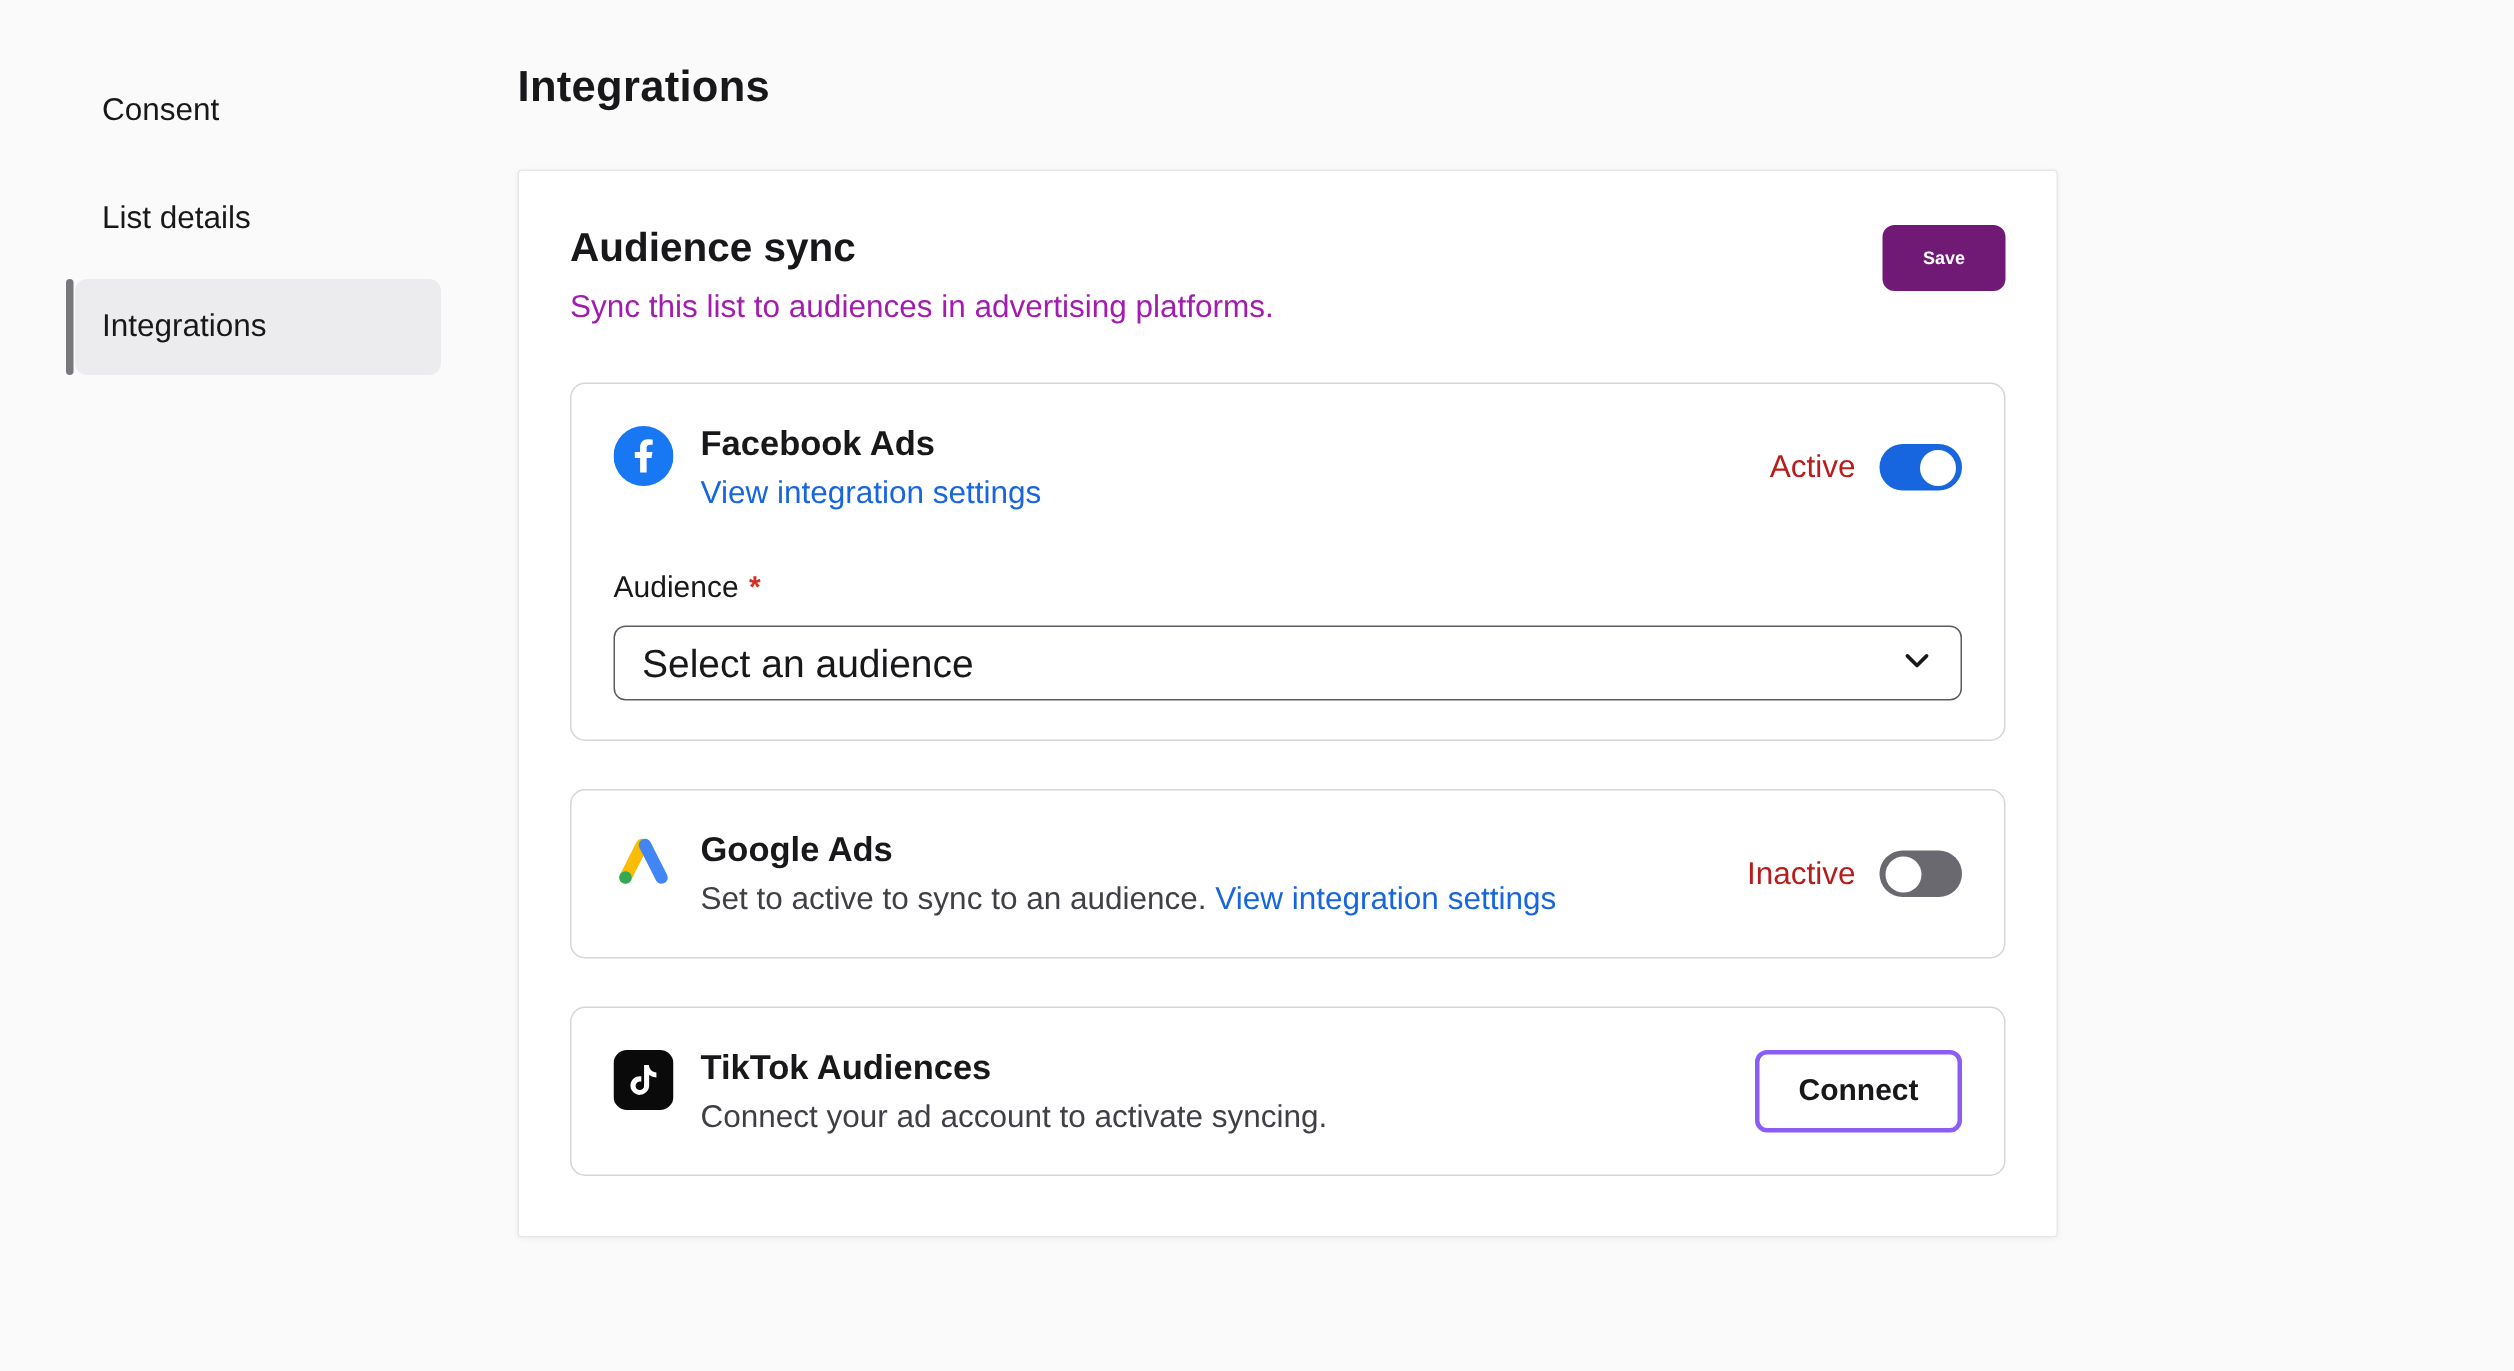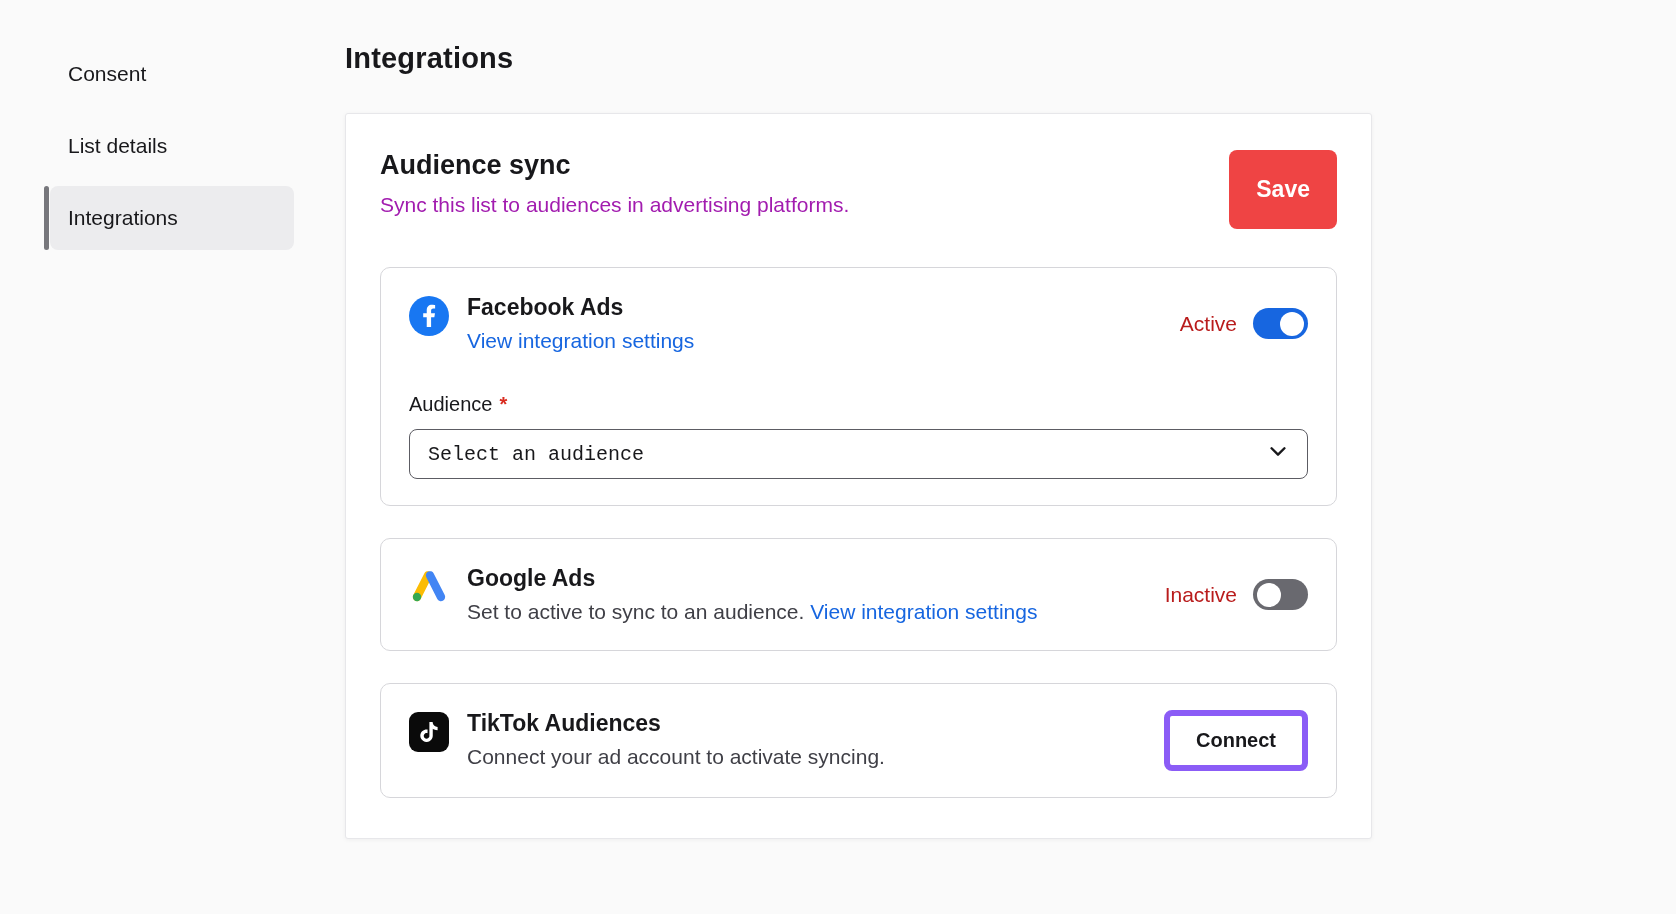--- a/index.html
+++ b/index.html
@@ -43,25 +43,25 @@
     background:#ffffff;
     border:1px solid #e7e7ea;
     border-radius:3px;
     box-shadow:0 1px 4px rgba(0,0,0,.05);
     padding:36px 34px 40px;
   }
   .card-header { display:flex; justify-content:space-between; align-items:flex-start; margin-bottom:38px; }
   .card-title { font-size:27px; font-weight:700; margin-bottom:12px; }
   .card-subtitle { font-size:21px; color:#a21caf; }
   .save-btn {
-    background:#ef4444; color:#ffffff;
-    font-size:23px; font-weight:600;
+    background:#701a75; color:#ffffff;
+    font-size:12px; font-weight:600;
     font-family:inherit;
     border:none; border-radius:8px;
-    padding:26px 27px;
+    padding:15px 27px;
     cursor:pointer;
   }
 
   .integration-box {
     border:1px solid #d6d6da;
     border-radius:10px;
     padding:26px 28px;
     margin-bottom:32px;
     background:#fff;
   }
@@ -89,29 +89,28 @@
 
   .field { margin-top:40px; }
   .field-label { font-size:20px; margin-bottom:13px; display:flex; gap:7px; align-items:baseline; }
   .required { color:#d92c20; font-weight:700; font-size:20px; }
   .select {
     border:1.5px solid #5c5c63;
     border-radius:8px;
     height:50px;
     display:flex; align-items:center; justify-content:space-between;
     padding:0 18px;
-    font-size:20px;
-    background:#ffffff;
-    cursor:pointer;
-    font-family:Liberation Mono, monospace;
+    font-size:26px;
+    background:#ffffff;
+    cursor:pointer;
   }
 
   .connect-btn {
     background:#ffffff;
-    border:6px solid #8b5cf6;
+    border:3px solid #8b5cf6;
     border-radius:8px;
     font-size:20px; font-weight:600;
     font-family:inherit;
     padding:13px 26px;
     cursor:pointer;
     align-self:center;
     margin-left:auto;
     color:#18181b;
   }
 </style>

